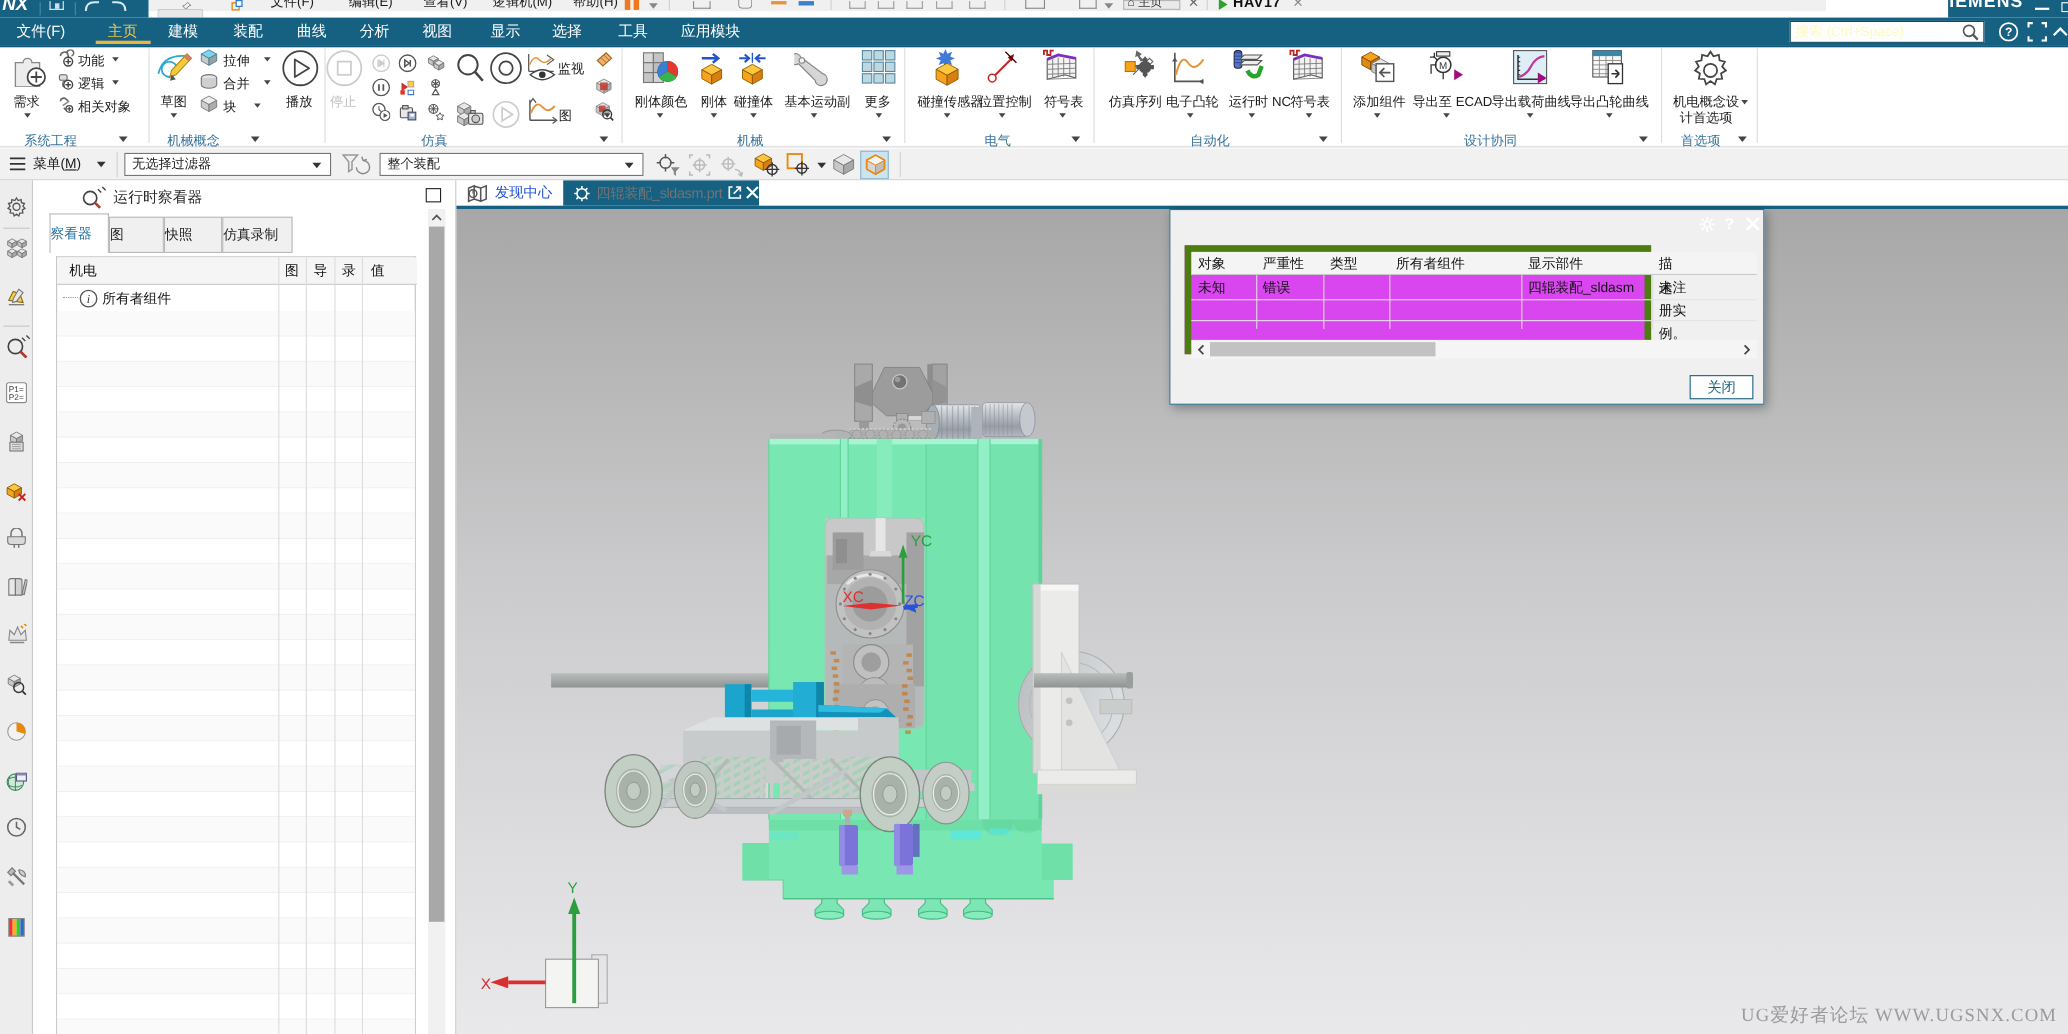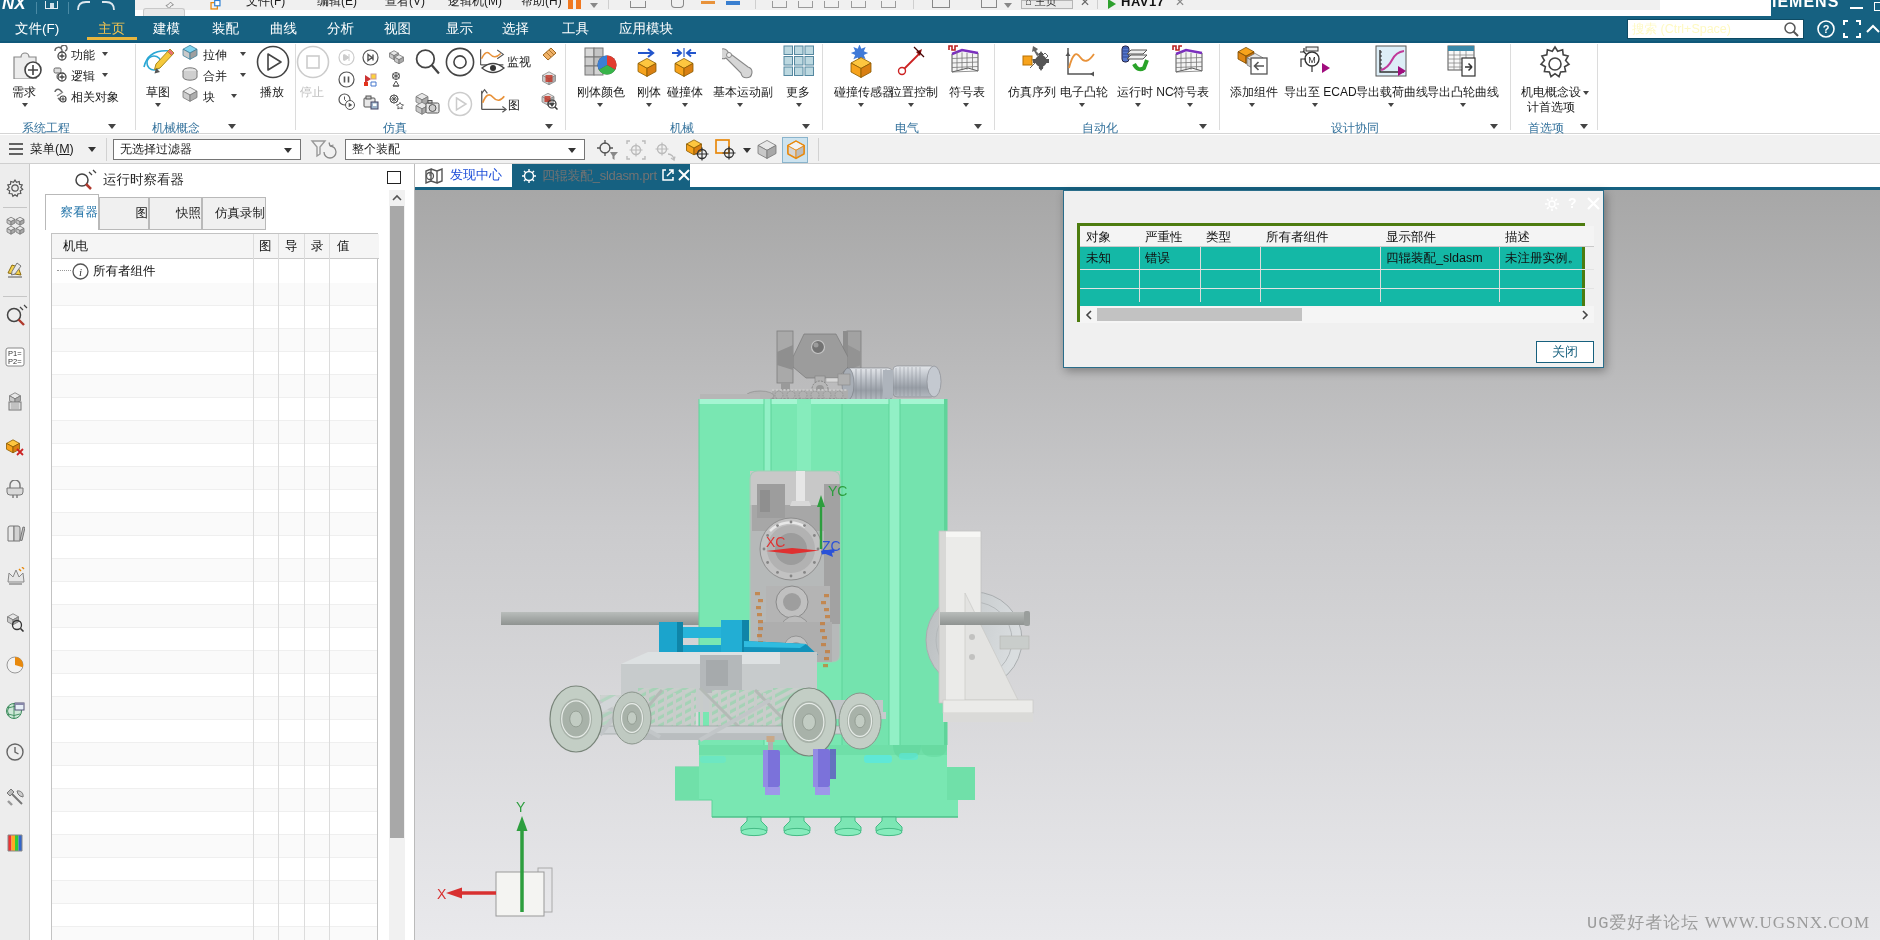--- a/index.html
+++ b/index.html
@@ -21,34 +21,34 @@
 .gdrop{position:absolute;top:83px;width:0;height:0;border:4px solid transparent;border-top:5px solid #444}
 .blabel{position:absolute;font-size:12px;color:#1a1a1a;white-space:nowrap}
 .sdrop{position:absolute;width:0;height:0;border:3.5px solid transparent;border-top:4.5px solid #444}
 
 #tb2{left:0;top:135px;width:1880px;height:29px;background:#f1f1f1;border-bottom:1px solid #cfcfcf}
 .combo{position:absolute;top:4px;height:21px;background:#fff;border:1px solid #757575;font-size:12px;color:#1a1a1a;line-height:19px;padding-left:6px}
 .cbarr{position:absolute;top:8px;width:0;height:0;border:4px solid transparent;border-top:5px solid #333}
 
 #sidebar{left:0;top:164px;width:30px;height:776px;background:#ededed;border-right:1px solid #c9c9c9}
 #panel{left:30px;top:164px;width:385px;height:776px;background:#fff;border-right:1px solid #bbb}
-.ptab{position:absolute;background:#f0f0f0;border:1px solid #b9b9b9;font-size:12.5px;color:#222;text-align:right}
+.ptab{position:absolute;background:#f0f0f0;border:1px solid #b9b9b9;font-size:12.5px;color:#222;text-align:left}
 #ptable{position:absolute;left:21px;top:69px;width:327px;height:707px;border:1px solid #c3c3c3;border-bottom:none;background:#fff}
 .pcol{position:absolute;top:0;bottom:0;width:1px;background:#dcdcdc;z-index:3}
 .prow{position:absolute;left:0;width:100%;height:23px;border-bottom:1px solid #efefef}
 #vscroll{position:absolute;left:359px;top:26px;width:16px;height:750px;background:#f1f1f1}
 
 #vptabs{left:415px;top:164px;width:1465px;height:23px;background:#fff}
 #vpunder{left:415px;top:187px;width:1465px;height:3px;background:#166181}
 #vp{left:415px;top:190px;width:1465px;height:750px;background:linear-gradient(#a7a7a7,#cbcbcd 45%,#e9e9ec)}
 #wm{position:absolute;right:10px;bottom:6px;font-family:"Liberation Serif",serif;font-size:17px;color:#9b9b9b;letter-spacing:1px}
 
 #dlg{left:1063px;top:190px;width:541px;height:178px;background:#f0f0f0;border:1px solid #2a6d8a;box-shadow:2px 3px 9px rgba(0,0,0,.32)}
 #dlgtitle{position:absolute;left:0;top:0;width:100%;height:26px;background:#166181;color:#d7e7f0;font-size:13.5px;line-height:26px;padding-left:14px}
-#dlgtable{position:absolute;left:13px;top:32px;width:508px;height:99px;background:#14b8a6;border:3px solid #4d7c0f}
+#dlgtable{position:absolute;left:13px;top:32px;width:424px;height:99px;background:#d946ef;border:6px solid #4d7c0f}
 .dcol{position:absolute;top:0;bottom:17px;width:1px;background:#dcdcdc}
 .dhead{position:absolute;top:0;height:21px;font-size:12.5px;color:#111;line-height:22px}
 .dcell{position:absolute;top:22px;height:21px;font-size:12.5px;color:#111;line-height:21px}
 #dbtn{position:absolute;left:472px;top:150px;width:58px;height:22px;background:#fff;border:1px solid #17607e;color:#17607e;font-size:13px;text-align:center;line-height:20px}
 </style>
 </head>
 <body>
 <div id="root">
 
   <div class="abs" id="striptop"></div>
@@ -1038,21 +1038,21 @@
 <rect x="538" y="868" width="14" height="44" fill="none" stroke="#aaa" stroke-width="1"></rect>
 <rect x="496" y="872" width="48" height="44" fill="#f4f4f2" stroke="#999" stroke-width="1"></rect>
 <line x1="522" y1="912" x2="522" y2="830" stroke="#2d9e3e" stroke-width="3.5"></line>
 <path d="M522 816 l-5.5 15 h11 Z" fill="#2d9e3e"></path>
 <text x="516" y="812" font-size="14" fill="#2d9e3e" font-family="Liberation Sans">Y</text>
 <line x1="496" y1="893" x2="462" y2="893" stroke="#d83030" stroke-width="3.5"></line>
 <path d="M446 893 l16 -5.5 v11 Z" fill="#d83030"></path>
 <text x="437" y="899" font-size="14" fill="#d83030" font-family="Liberation Sans">X</text>
 </svg>
 </div>
-    <div id="wm"><span style="font-family:Liberation Mono, monospace">UG爱好者论坛</span> WWW.UGSNX.COM</div>
+    <div id="wm"><span style="font-family:Liberation Serif, serif">UG爱好者论坛</span> WWW.UGSNX.COM</div>
   </div>
 
   <div class="abs" id="dlg">
     <svg class="abs" style="left:480px;top:5px" width="16" height="16" viewBox="0 0 16 16">
         <circle cx="8" cy="8" r="3" fill="none" stroke="#fff" stroke-width="1.5"></circle>
         <path d="M8 1v2.5M8 12.5V15M1 8h2.5M12.5 8H15M3 3l1.8 1.8M11.2 11.2L13 13M13 3l-1.8 1.8M4.8 11.2L3 13" stroke="#fff" stroke-width="1.7"></path>
       </svg>
     <div class="abs" style="left:504px;top:4px;color:#fff;font-size:14px;font-weight:bold">?</div>
     <svg class="abs" style="left:523px;top:6px" width="13" height="13" viewBox="0 0 13 13">
         <path d="M1 1l11 11M12 1L1 12" stroke="#fff" stroke-width="2.2"></path>

